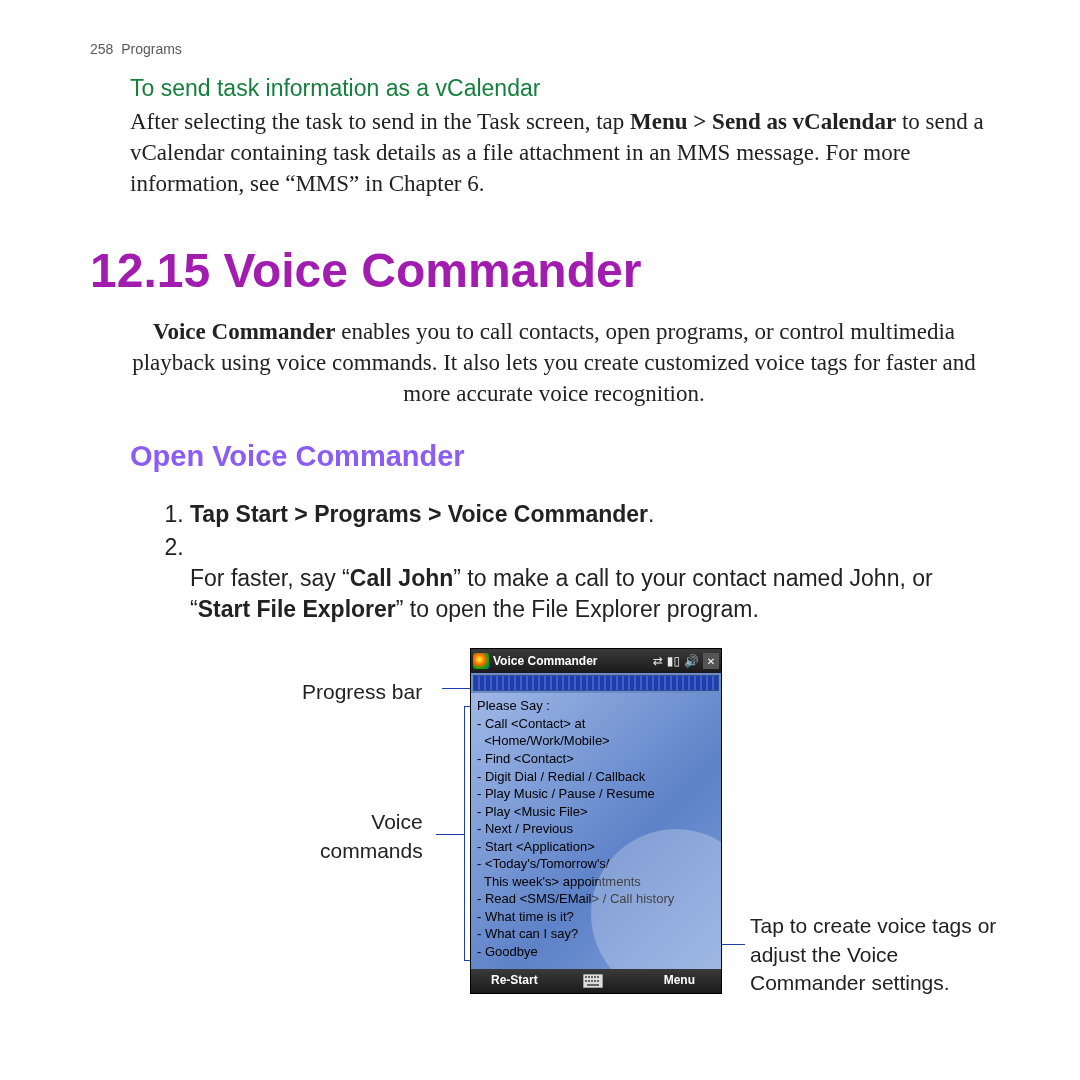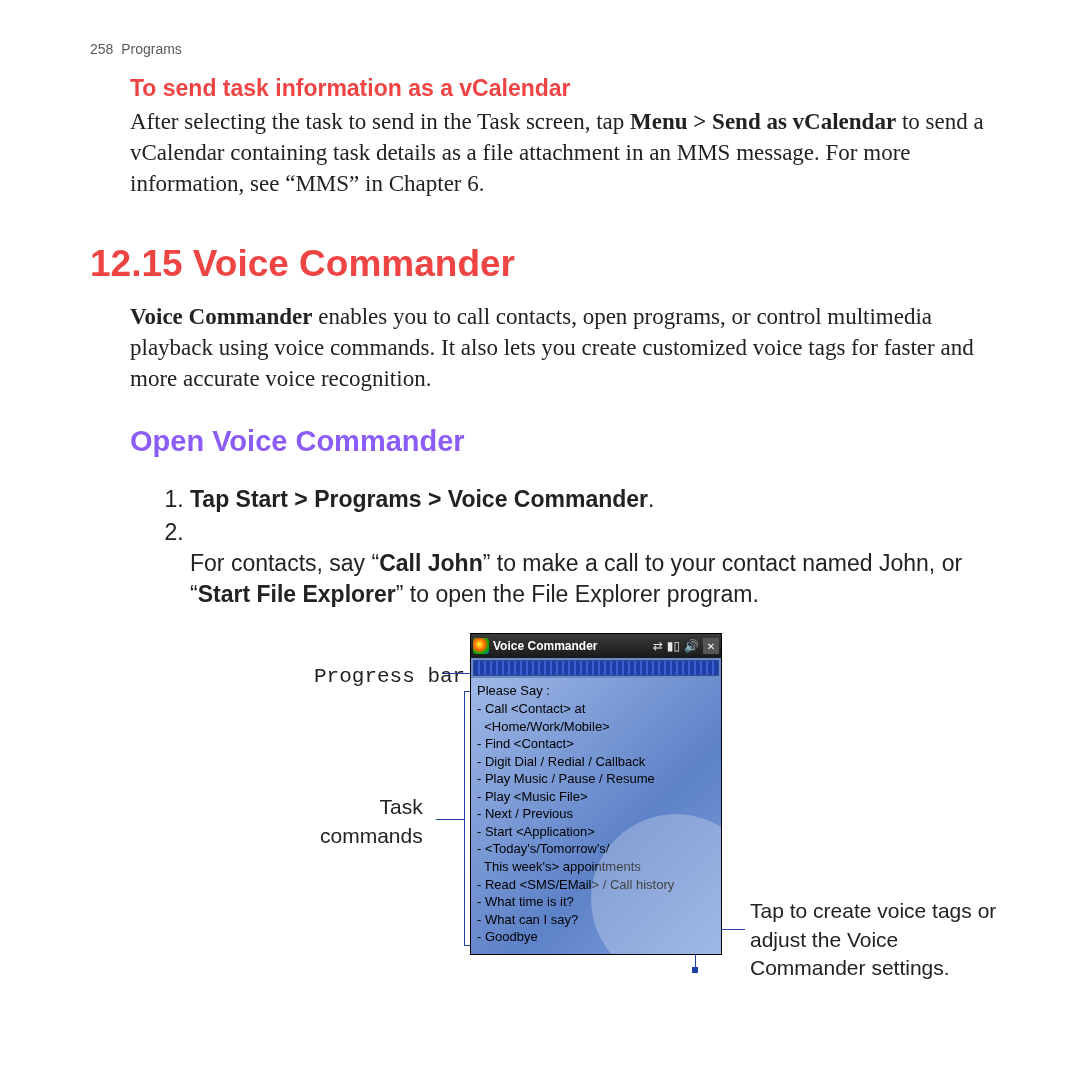--- a/index.html
+++ b/index.html
@@ -12,32 +12,32 @@
     color: #222;
     font-size: 23px;
     line-height: 1.35;
   }
   .page-header {
     color: #5a5a5a;
     font-size: 14px;
     margin-bottom: 14px;
   }
   .blue-sub {
-    color: #ef4444;
-    font-weight: 700;
+    color: #15803d;
+    font-weight: 400;
     margin: 4px 0 2px 40px;
   }
   .para {
     margin: 0 0 28px 40px;
     font-family: Liberation Serif, serif;
   }
   .h1 {
-    color: #ef4444;
+    color: #a21caf;
     font-weight: 700;
-    font-size: 37px;
+    font-size: 48px;
     margin: 40px 0 12px 0;
   }
   .h2 {
     color: #8b5cf6;
     font-weight: 700;
     font-size: 29px;
     margin: 22px 0 6px 40px;
   }
   .list {
     margin-left: 70px;
@@ -118,66 +118,66 @@
   .bb-mid { width: 30px; height: 16px; display:flex; align-items:center; justify-content:center; }
   .bb-mid svg { width: 20px; height: 14px; }
   .bb-right { flex: 1; text-align: right; padding-right: 26px; }
 
   
   .callout {
     position: absolute;
     font-size: 21px;
     color: #222;
   }
-  .co-progress { left: 224px; top: 30px; text-align: left; font-family: Liberation Mono, monospace; }
+  .co-progress { left: 212px; top: 30px; text-align: left; }
   .co-commands { left: 230px; top: 160px; text-align: right; }
   .co-menu { left: 660px; top: 264px; width: 260px; }
 
   .line-h { position: absolute; height: 1px; background: #1e3fa8; }
   .line-v { position: absolute; width: 1px; background: #1e3fa8; }
   .dot { position:absolute; width:6px; height:6px; background:#1e3fa8; border-radius:0; }
 </style>
 </head>
 <body>
 
 <div class="page-header">
   <span>258</span>&nbsp;&nbsp;<span>Programs</span>
 </div>
 
 <div class="blue-sub">To send task information as a vCalendar</div>
 <div class="para">
   <span>After selecting the task to send in the Task screen, tap </span><b>Menu &gt; Send as vCalendar</b><span> to send a vCalendar containing task details as a file attachment in an MMS message. For more information, see “MMS” in Chapter 6.</span>
 </div>
 
 <div class="h1">12.15  Voice Commander</div>
-<div class="para" style="margin-left:40px;">
+<div class="para" style="margin-left:28px;text-align:center;">
   <b>Voice Commander</b><span> enables you to call contacts, open programs, or control multimedia playback using voice commands. It also lets you create customized voice tags for faster and more accurate voice recognition.</span>
 </div>
 
 <div class="h2">Open Voice Commander</div>
 <ol class="list">
   <li>
     <b><span>Tap </span><span>Start &gt; Programs &gt; Voice Commander</span></b><span>.</span>
   </li>
   <li>
     <br>
-    <span>For contacts, say “</span><b>Call John</b><span>” to make a call to your contact named John, or “</span><b>Start File Explorer</b><span>” to open the File Explorer program.</span>
+    <span>For faster, say “</span><b>Call John</b><span>” to make a call to your contact named John, or “</span><b>Start File Explorer</b><span>” to open the File Explorer program.</span>
   </li>
 </ol>
 
 <div class="figure">
 
   <div class="callout co-progress">
     <span>Progress bar</span>
   </div>
   <div class="line-h" style="left:352px; top:40px; width:30px;"></div>
   <div class="dot" style="left:380px; top:37px;"></div>
 
   <div class="callout co-commands">
-    <span>Task</span><br>
+    <span>Voice</span><br>
     <span>commands</span>
   </div>
   <div class="line-h" style="left:346px; top:186px; width:28px;"></div>
   <div class="line-v" style="left:374px; top:58px; height:254px;"></div>
   <div class="line-h" style="left:374px; top:58px; width:10px;"></div>
   <div class="line-h" style="left:374px; top:312px; width:10px;"></div>
 
   <div class="callout co-menu">Tap to create voice tags or adjust the Voice Commander settings.</div>
   <div class="line-h" style="left:605px; top:296px; width:50px;"></div>
   <div class="line-v" style="left:605px; top:296px; height:40px;"></div>
@@ -204,14 +204,34 @@
       <div class="line">- Play &lt;Music File&gt;</div>
       <div class="line">- Next / Previous</div>
       <div class="line">- Start &lt;Application&gt;</div>
       <div class="line">- &lt;Today's/Tomorrow's/</div>
       <div class="line">  This week's&gt; appointments</div>
       <div class="line">- Read &lt;SMS/EMail&gt; / Call history</div>
       <div class="line">- What time is it?</div>
       <div class="line">- What can I say?</div>
       <div class="line">- Goodbye</div>
     </div>
+    <div class="bottombar">
+      <div class="bb-left">Re-Start</div>
+      <div class="bb-mid">
+        <svg viewBox="0 0 20 14">
+            <rect x="0" y="0" width="20" height="14" fill="#ddd" stroke="#666"></rect>
+            <rect x="2" y="2" width="2" height="2" fill="#666"></rect>
+            <rect x="5" y="2" width="2" height="2" fill="#666"></rect>
+            <rect x="8" y="2" width="2" height="2" fill="#666"></rect>
+            <rect x="11" y="2" width="2" height="2" fill="#666"></rect>
+            <rect x="14" y="2" width="2" height="2" fill="#666"></rect>
+            <rect x="2" y="6" width="2" height="2" fill="#666"></rect>
+            <rect x="5" y="6" width="2" height="2" fill="#666"></rect>
+            <rect x="8" y="6" width="2" height="2" fill="#666"></rect>
+            <rect x="11" y="6" width="2" height="2" fill="#666"></rect>
+            <rect x="14" y="6" width="2" height="2" fill="#666"></rect>
+            <rect x="4" y="10" width="12" height="2" fill="#666"></rect>
+          </svg>
+      </div>
+      <div class="bb-right">Menu</div>
+    </div>
   </div>
 </div>
 
 </body></html>

